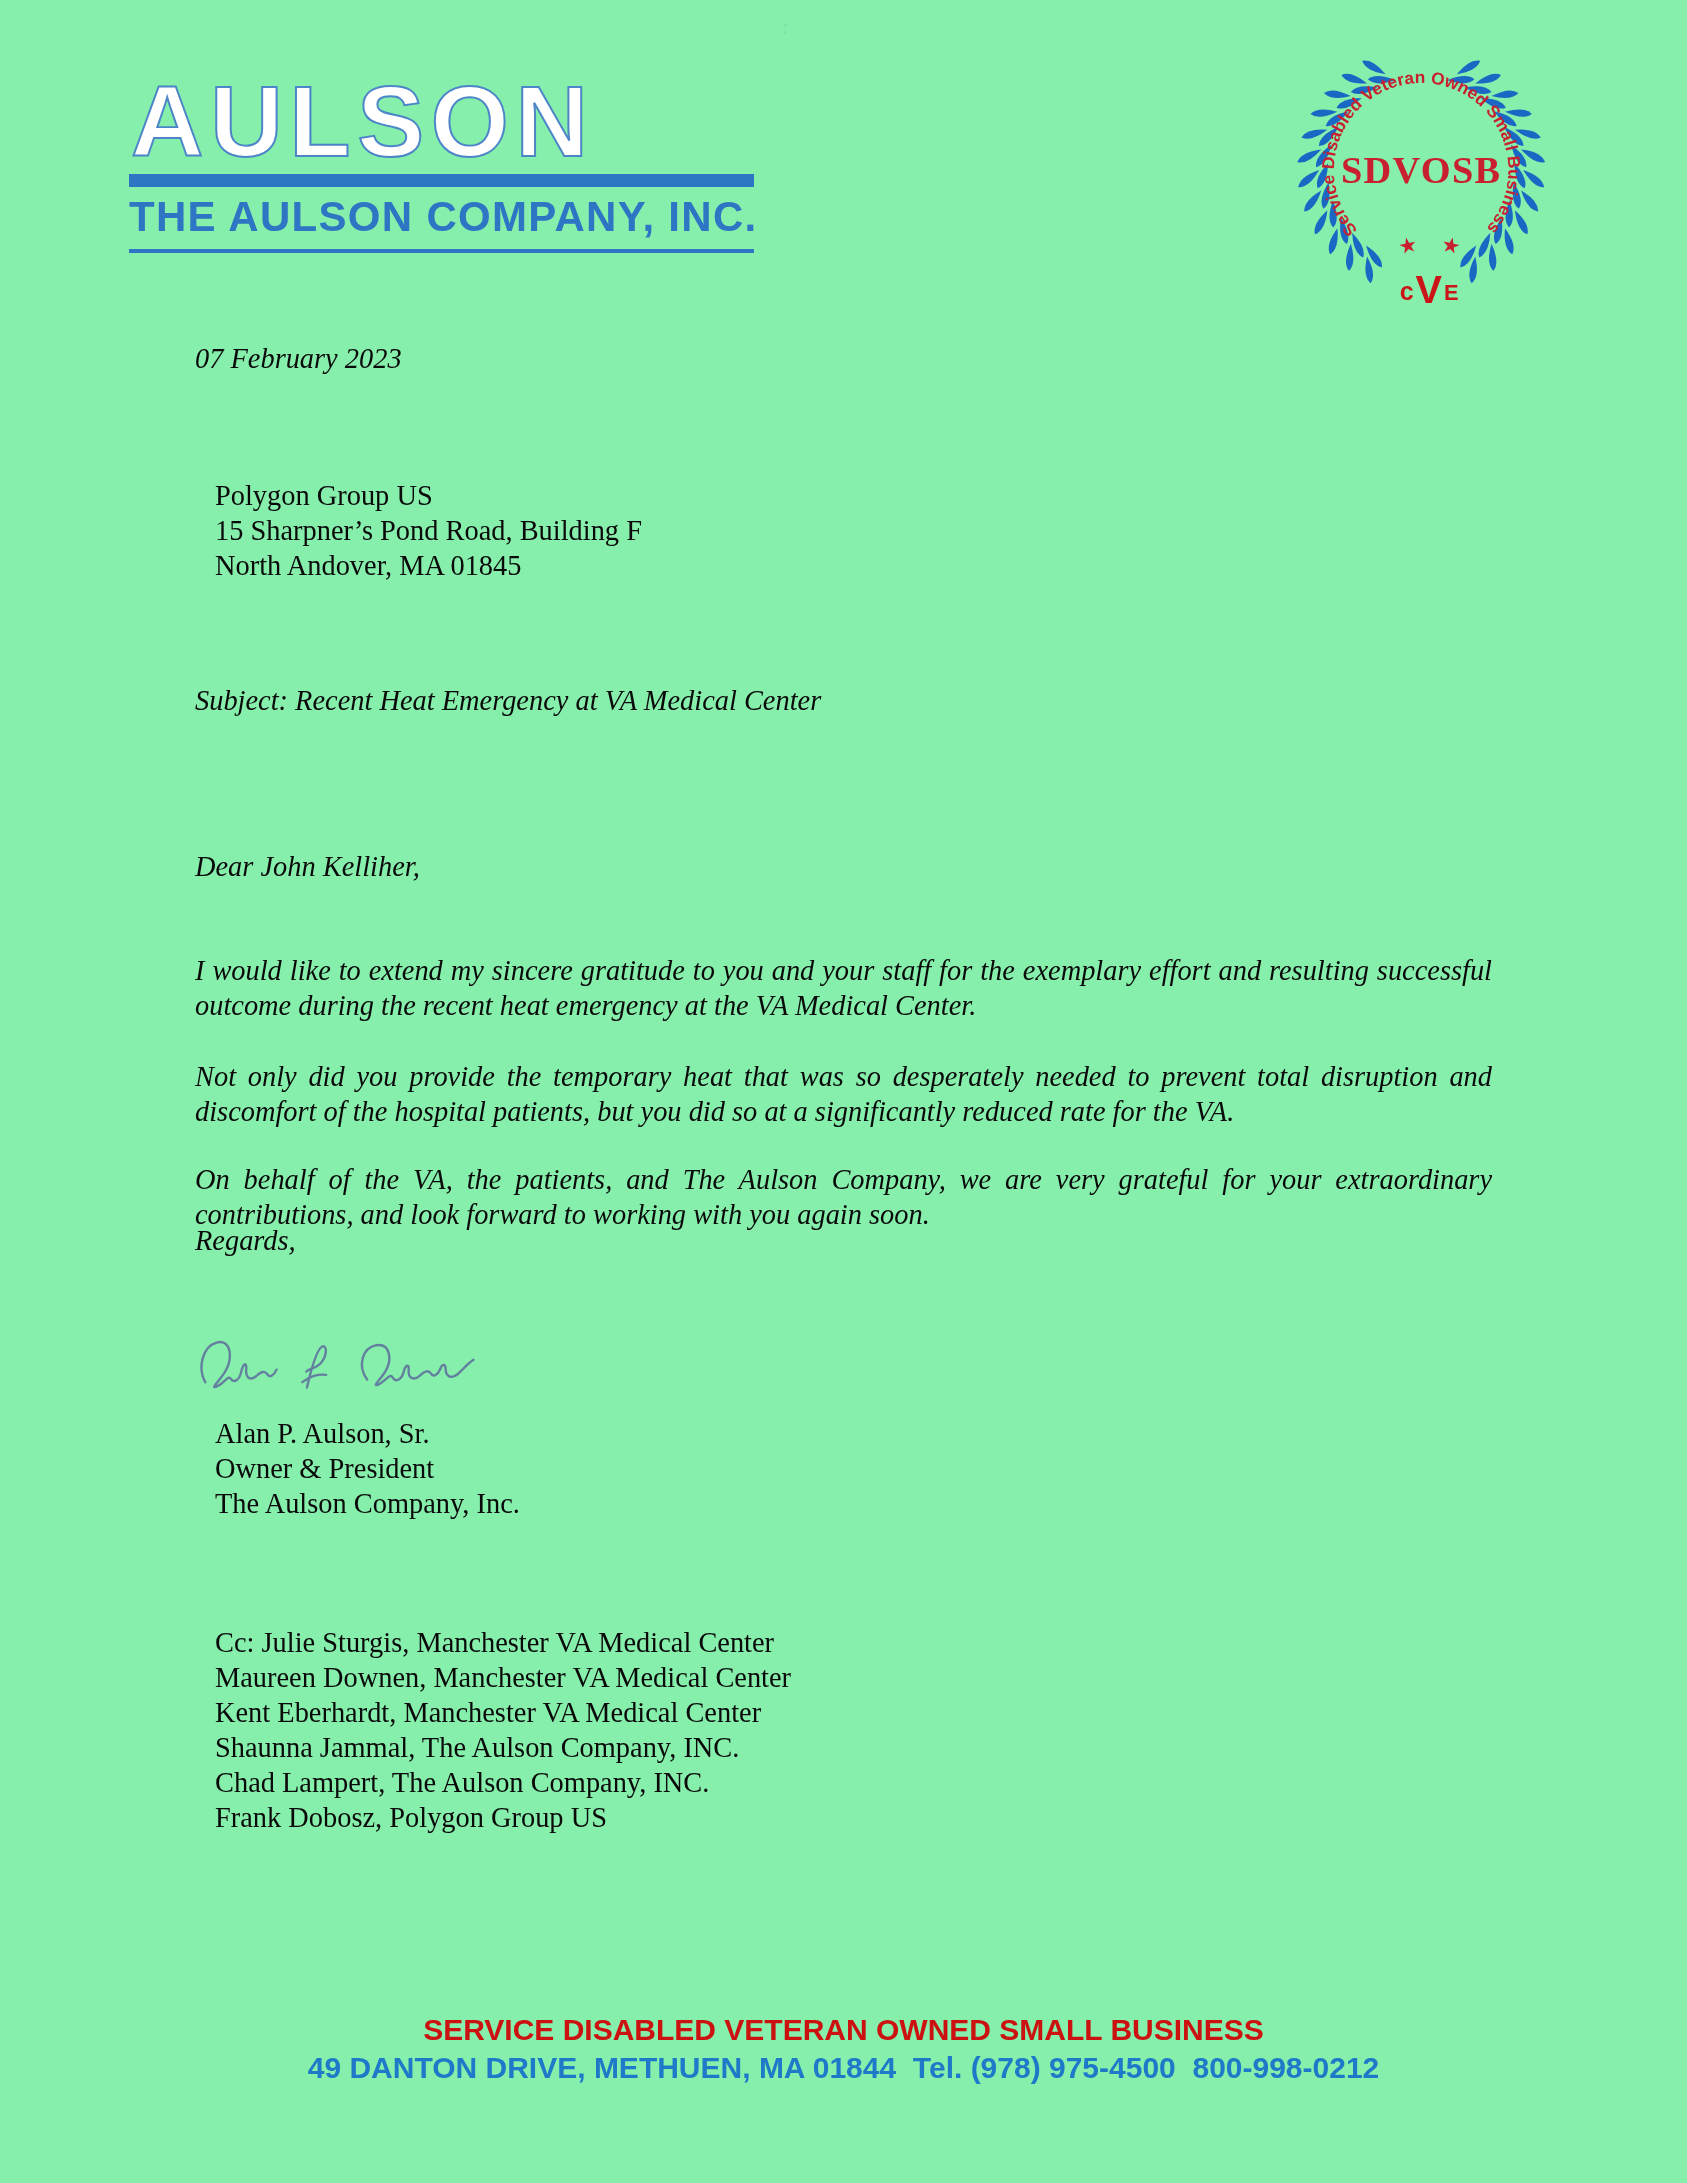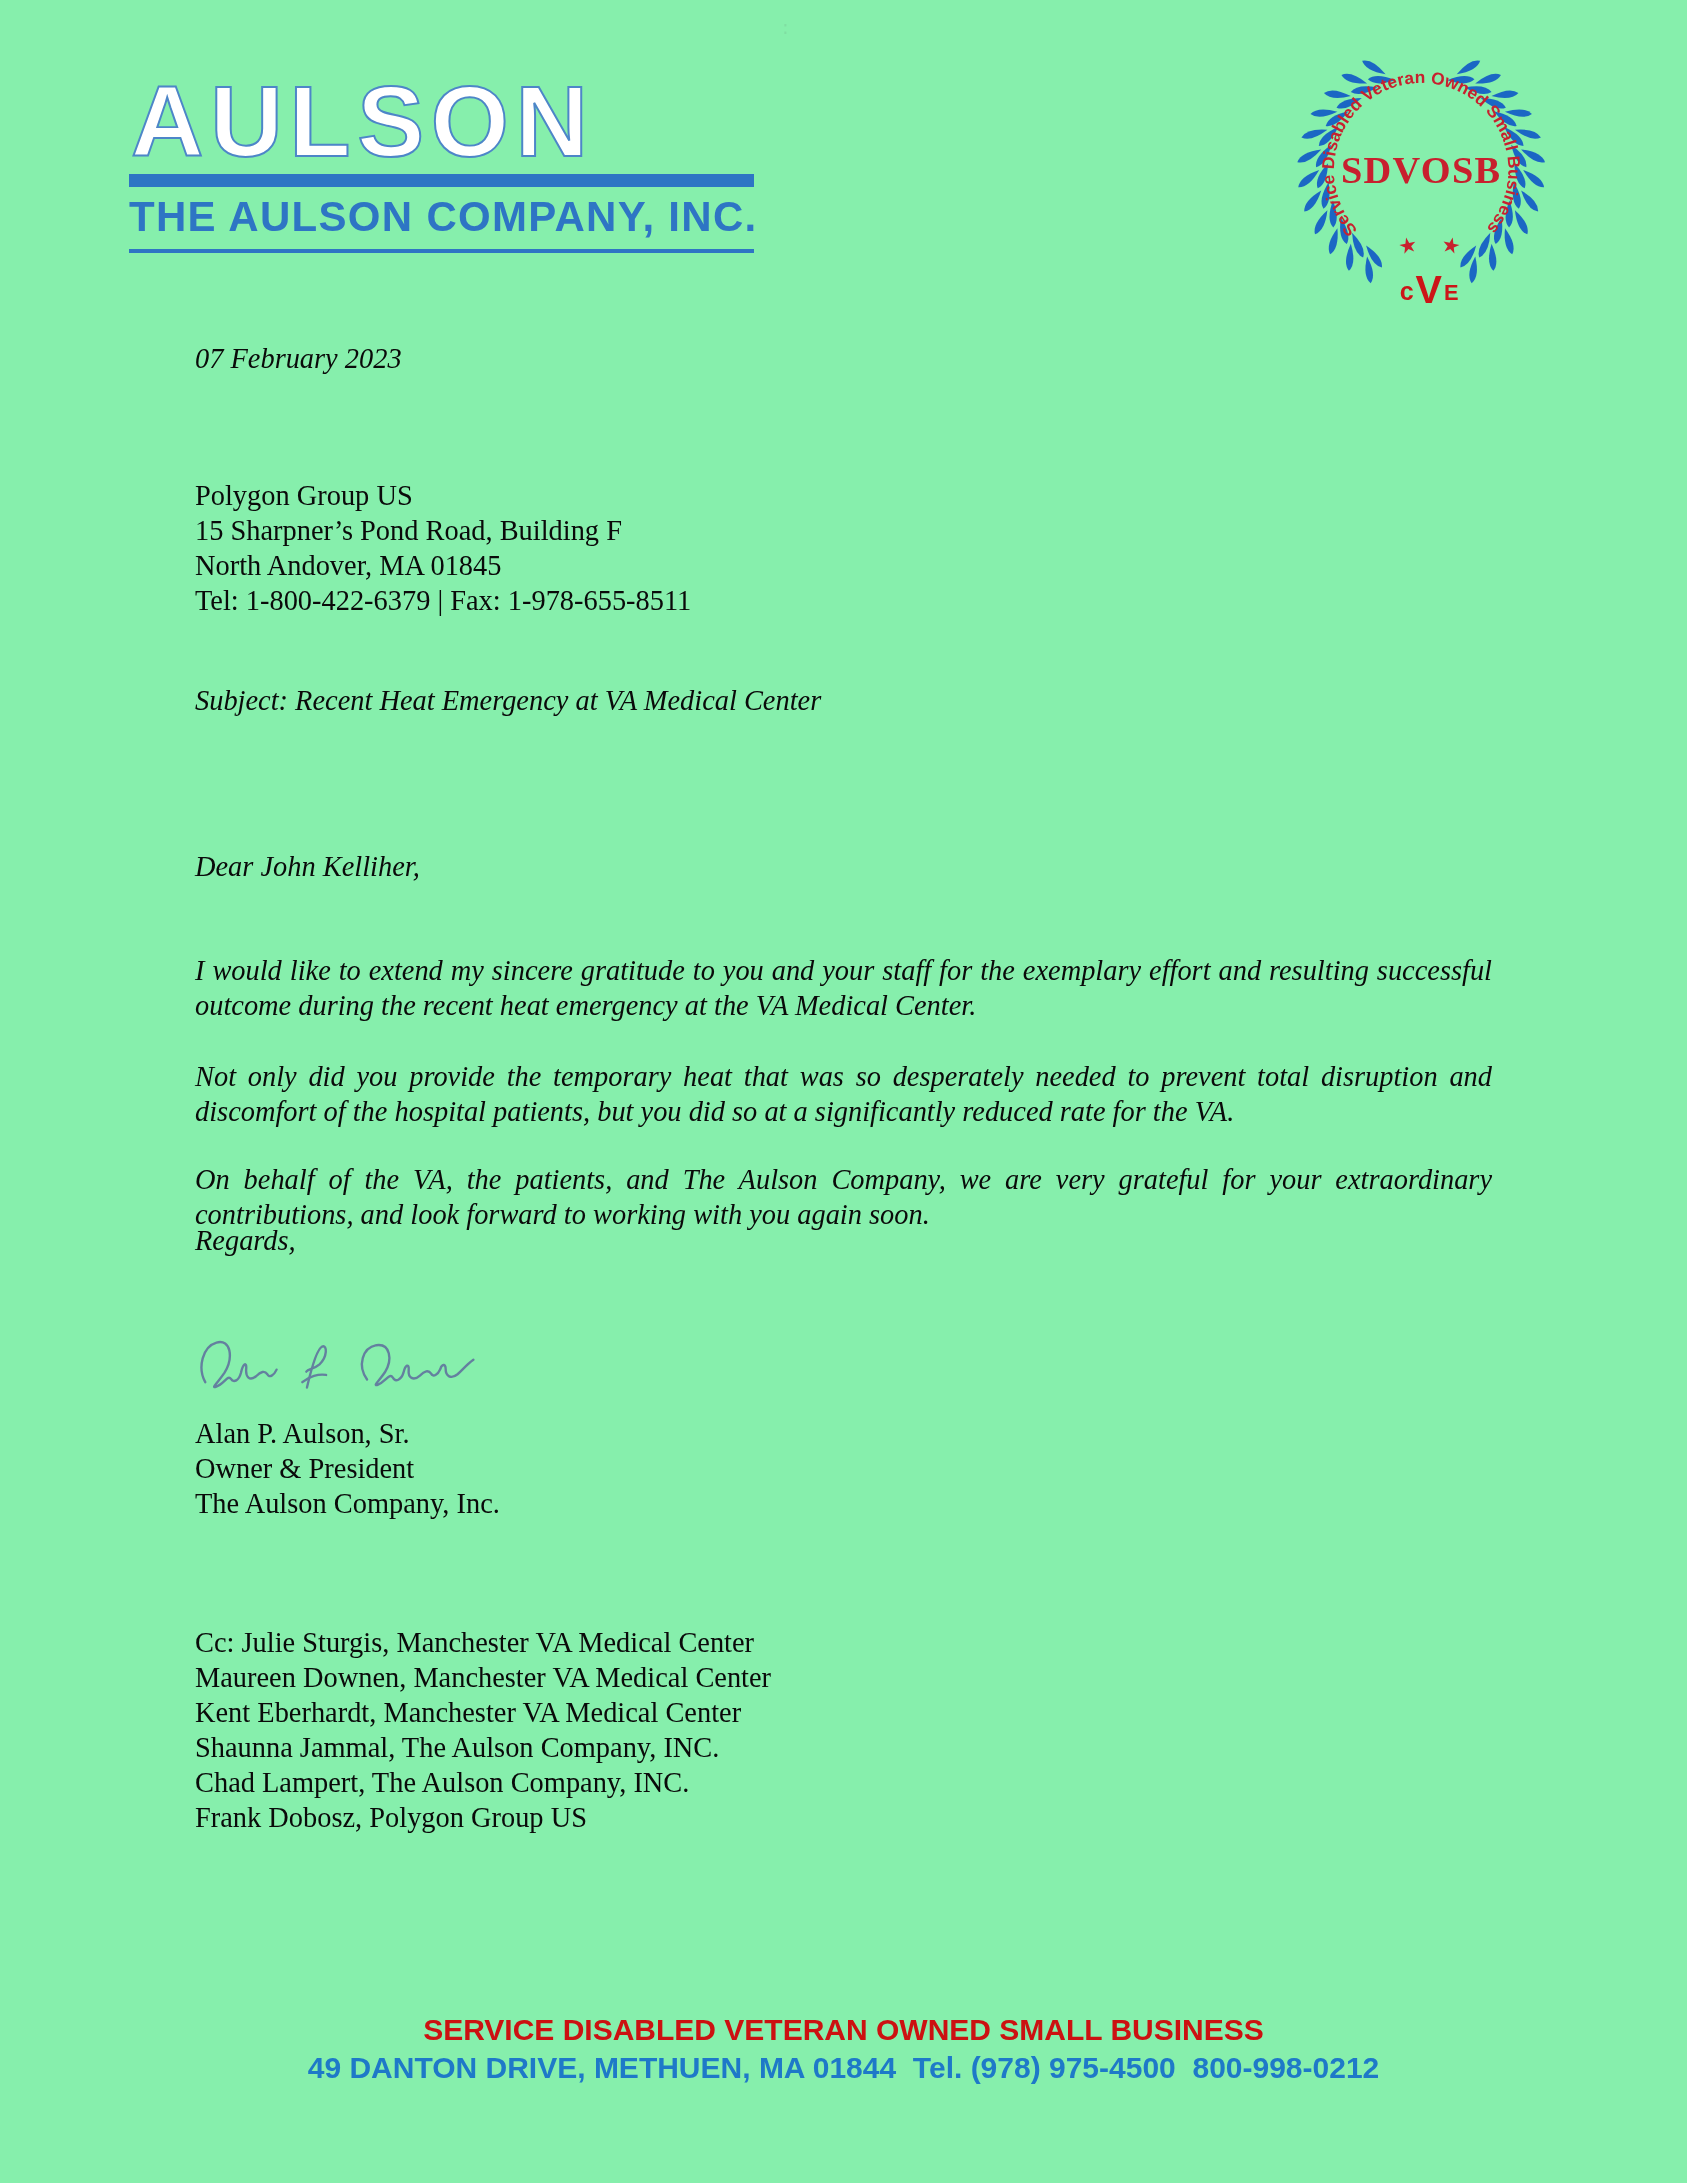--- a/index.html
+++ b/index.html
@@ -43,21 +43,21 @@
   .tline, .para {
     position: absolute;
     left: 195px;
     width: 1297px;
     font-size: 28.4px;
     line-height: 35px;
     font-style: italic;
   }
   .para { text-align: justify; }
   .addr-block, .signer-block, .cc-block { position: absolute; left: 195px; width: 1297px; }
-  .addr-block div, .signer-block div, .cc-block div { font-size: 28.4px; line-height: 35px; }
+  .addr-block div, .signer-block div, .cc-block div { font-size: 28.4px; line-height: 35px; margin-left: 20px; }
 
   .signature-svg { position: absolute; left: 196px; top: 1328px; }
 
   
   .footer-line {
     position: absolute;
     left: 0; width: 1687px;
     text-align: center;
     font-family: "Liberation Sans", sans-serif;
     font-weight: bold;
@@ -150,21 +150,20 @@
       <tspan font-size="33" dy="-6">E</tspan>
     </text>
   </svg>
 
   <div class="tline" style="top:341px">07 February 2023</div>
 
   <div class="addr-block" style="top:478px">
     <div>Polygon Group US</div>
     <div>15 Sharpner’s Pond Road, Building F</div>
     <div>North Andover, MA 01845</div>
-    <div>Tel: 1-800-422-6379 | Fax: 1-978-655-8511</div>
   </div>
 
   <div class="tline" style="top:683px">Subject: Recent Heat Emergency at VA Medical Center</div>
 
   <div class="tline" style="top:849px">Dear John Kelliher,</div>
 
   <div class="para" style="top:953px">I would like to extend my sincere gratitude to you and your staff for the exemplary effort and resulting successful outcome during the recent heat emergency at the VA Medical Center.</div>
   <div class="para" style="top:1059px">Not only did you provide the temporary heat that was so desperately needed to prevent total disruption and discomfort of the hospital patients, but you did so at a significantly reduced rate for the VA.</div>
   <div class="para" style="top:1162px">On behalf of the VA, the patients, and The Aulson Company, we are very grateful for your extraordinary contributions, and look forward to working with you again soon.</div>
 

